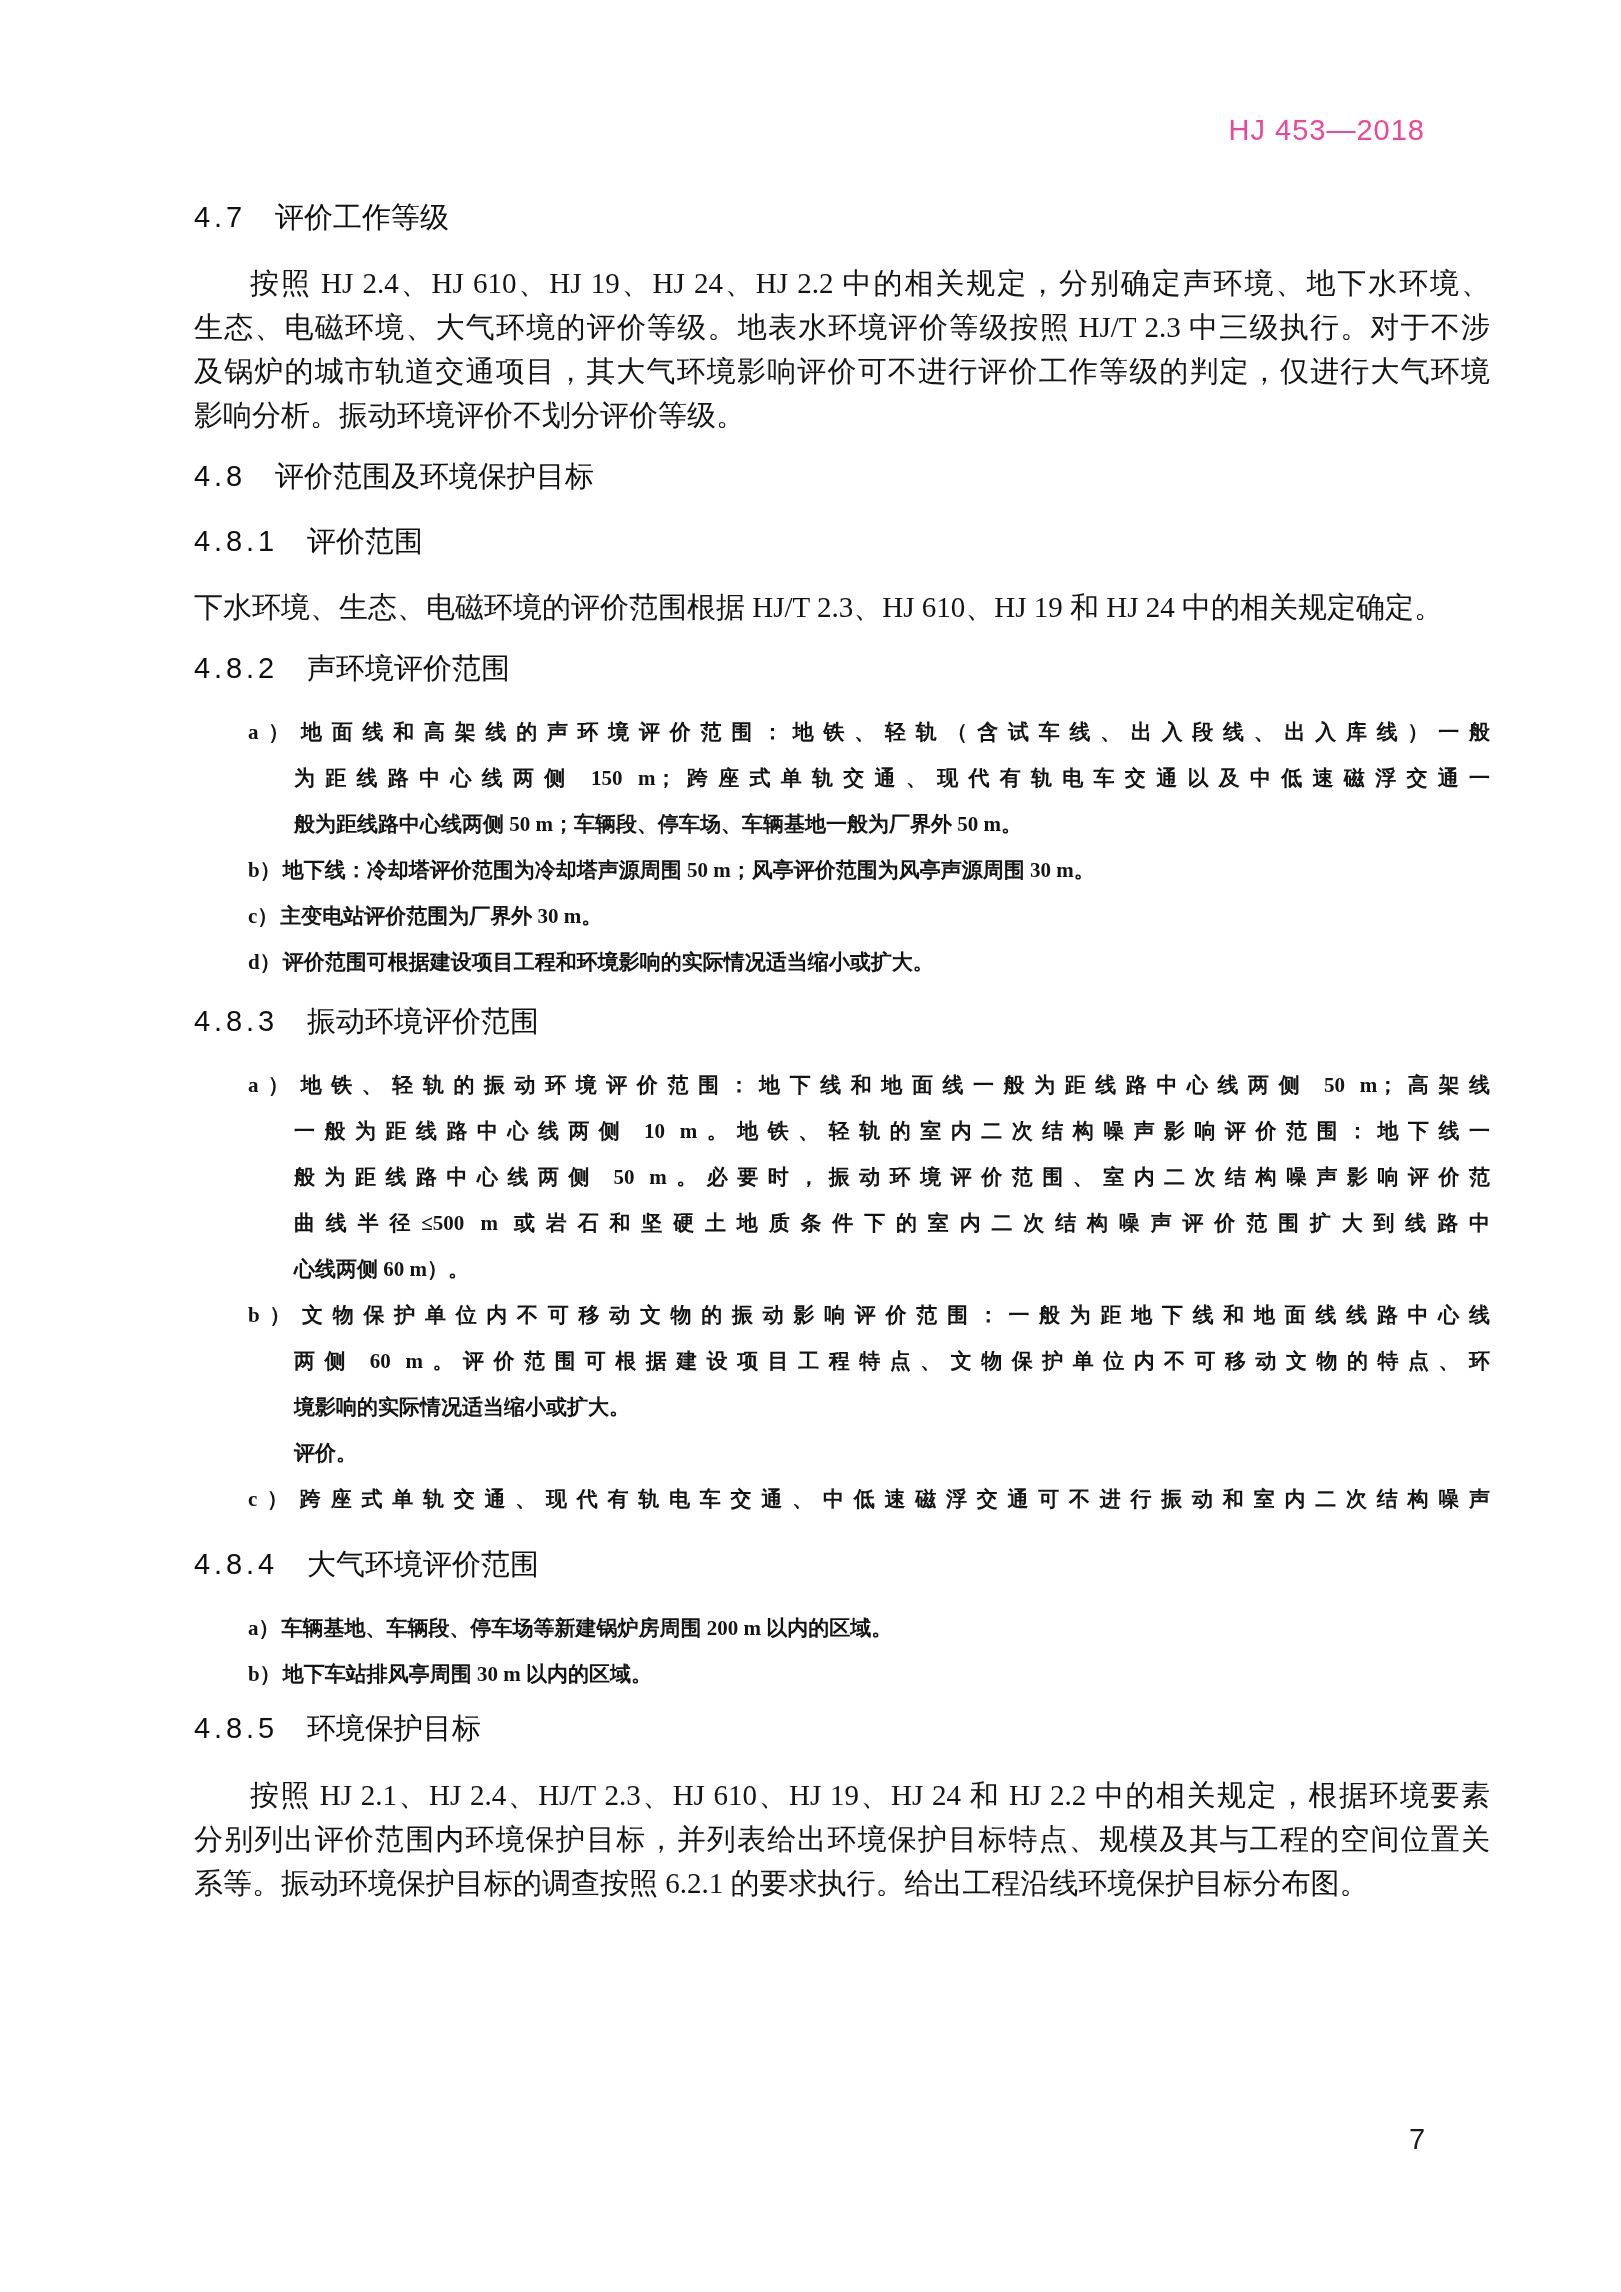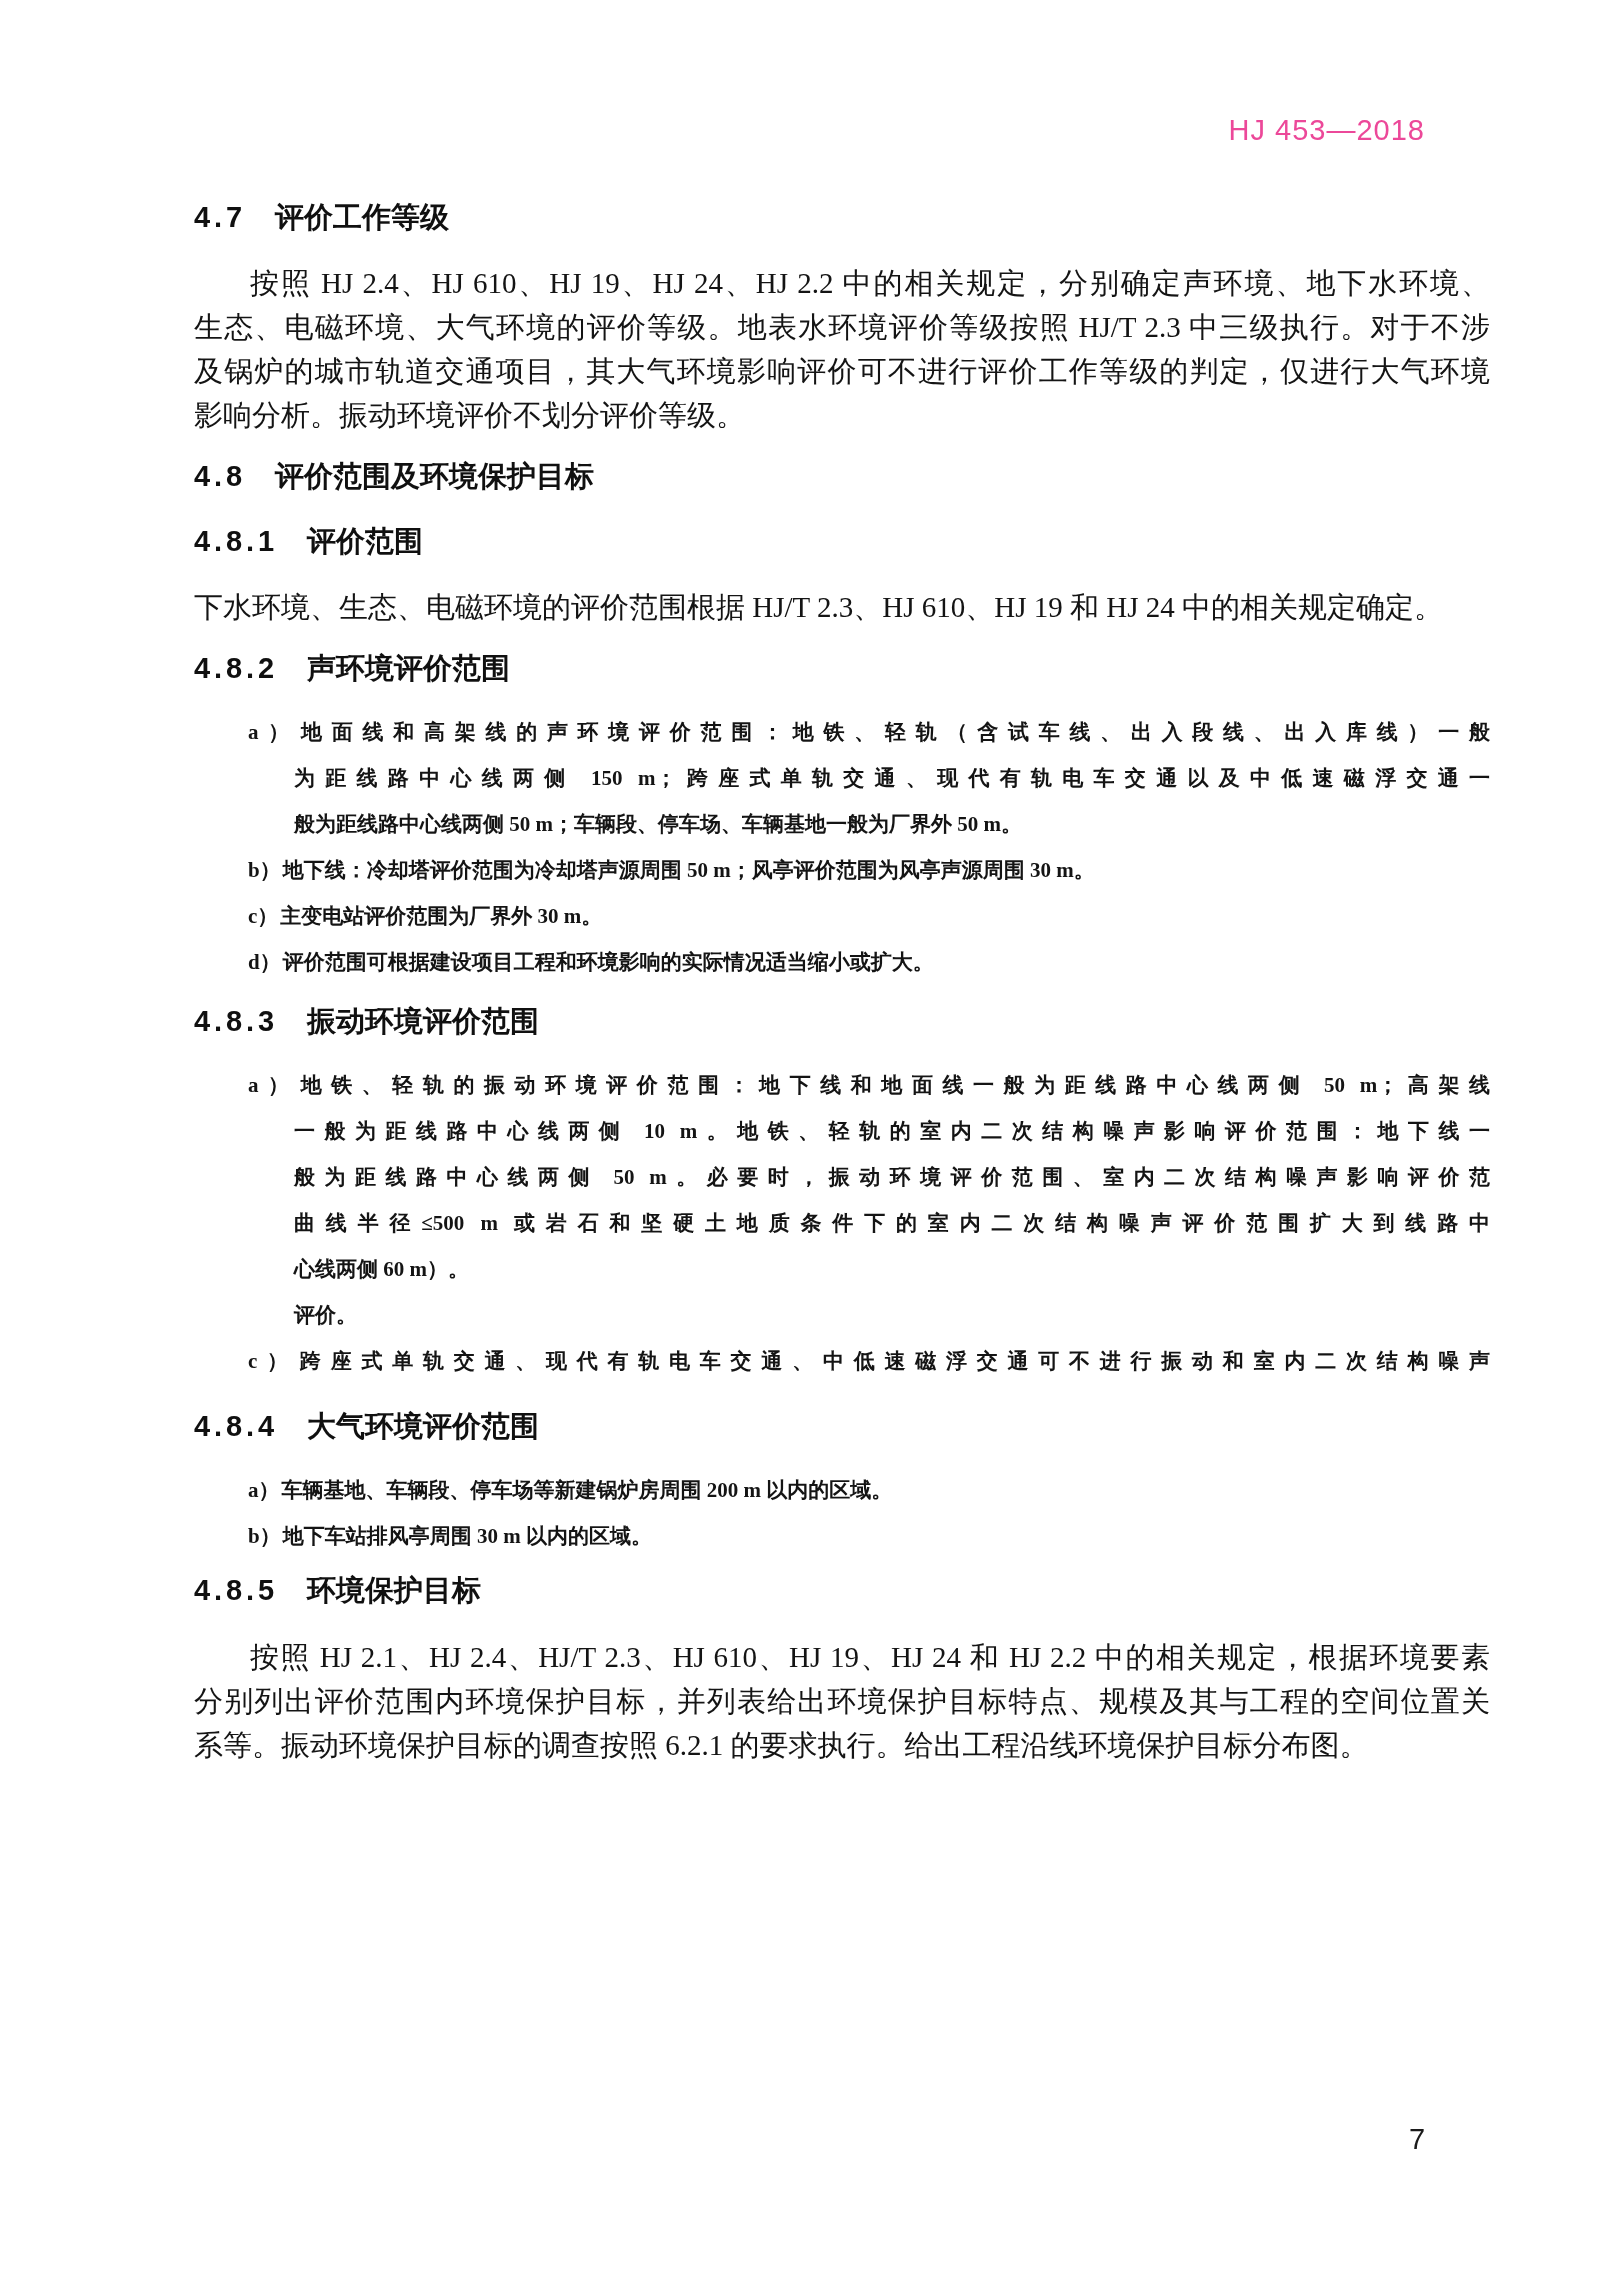--- a/index.html
+++ b/index.html
@@ -24,21 +24,21 @@
 
   .content {
     position: absolute;
     left: 194px; top: 0;
     width: 1296px;
     padding-top: 201px;
   }
 
   .heading {
     font-family: "Liberation Sans", "DejaVu Sans", sans-serif;
-    font-weight: 700;
+    font-weight: 400;
     font-size: 29px;
     line-height: 33px;
     color: #101010;
     white-space: nowrap;
   }
   .heading .num { letter-spacing: 3.9px; }
   .heading .gap { display: inline-block; width: 29px; }
 
   .h-47  { margin: 0 0 26.5px 0; }
   .h-48  { margin: 23.5px 0 0 0; }
@@ -120,20 +120,25 @@
       <div class="heading h3 h-483"><span class="num">4.8.3</span><span class="gap"></span><span class="title">振动环境评价范围</span></div>
       <div class="list">
         <div class="item">
           <div class="line lead"><span class="label">a）</span><span class="txt">地铁、轻轨的振动环境评价范围：地下线和地面线一般为距线路中心线两侧 50 m；高架线</span></div>
           <div class="line cont">一般为距线路中心线两侧 10 m。地铁、轻轨的室内二次结构噪声影响评价范围：地下线一</div>
           <div class="line cont">般为距线路中心线两侧 50 m。必要时，振动环境评价范围、室内二次结构噪声影响评价范</div>
           <div class="line cont">曲线半径≤500 m 或岩石和坚硬土地质条件下的室内二次结构噪声评价范围扩大到线路中</div>
           <div class="line cont fin">心线两侧 60 m）。</div>
         </div>
         <div class="item">
+          <div class="line lead"><span class="label">b）</span><span class="txt">文物保护单位内不可移动文物的振动影响评价范围：一般为距地下线和地面线线路中心线</span></div>
+          <div class="line cont">两侧 60 m。评价范围可根据建设项目工程特点、文物保护单位内不可移动文物的特点、环</div>
+          <div class="line cont fin">境影响的实际情况适当缩小或扩大。</div>
+        </div>
+        <div class="item">
           <div class="line cont fin">评价。</div>
           <div class="line lead"><span class="label">c）</span><span class="txt">跨座式单轨交通、现代有轨电车交通、中低速磁浮交通可不进行振动和室内二次结构噪声</span></div>
         </div>
       </div>
       <div class="heading h3 h-484"><span class="num">4.8.4</span><span class="gap"></span><span class="title">大气环境评价范围</span></div>
       <div class="list">
         <div class="item">
           <div class="line lead fin"><span class="label">a）</span><span class="txt">车辆基地、车辆段、停车场等新建锅炉房周围 200 m 以内的区域。</span></div>
         </div>
         <div class="item">

